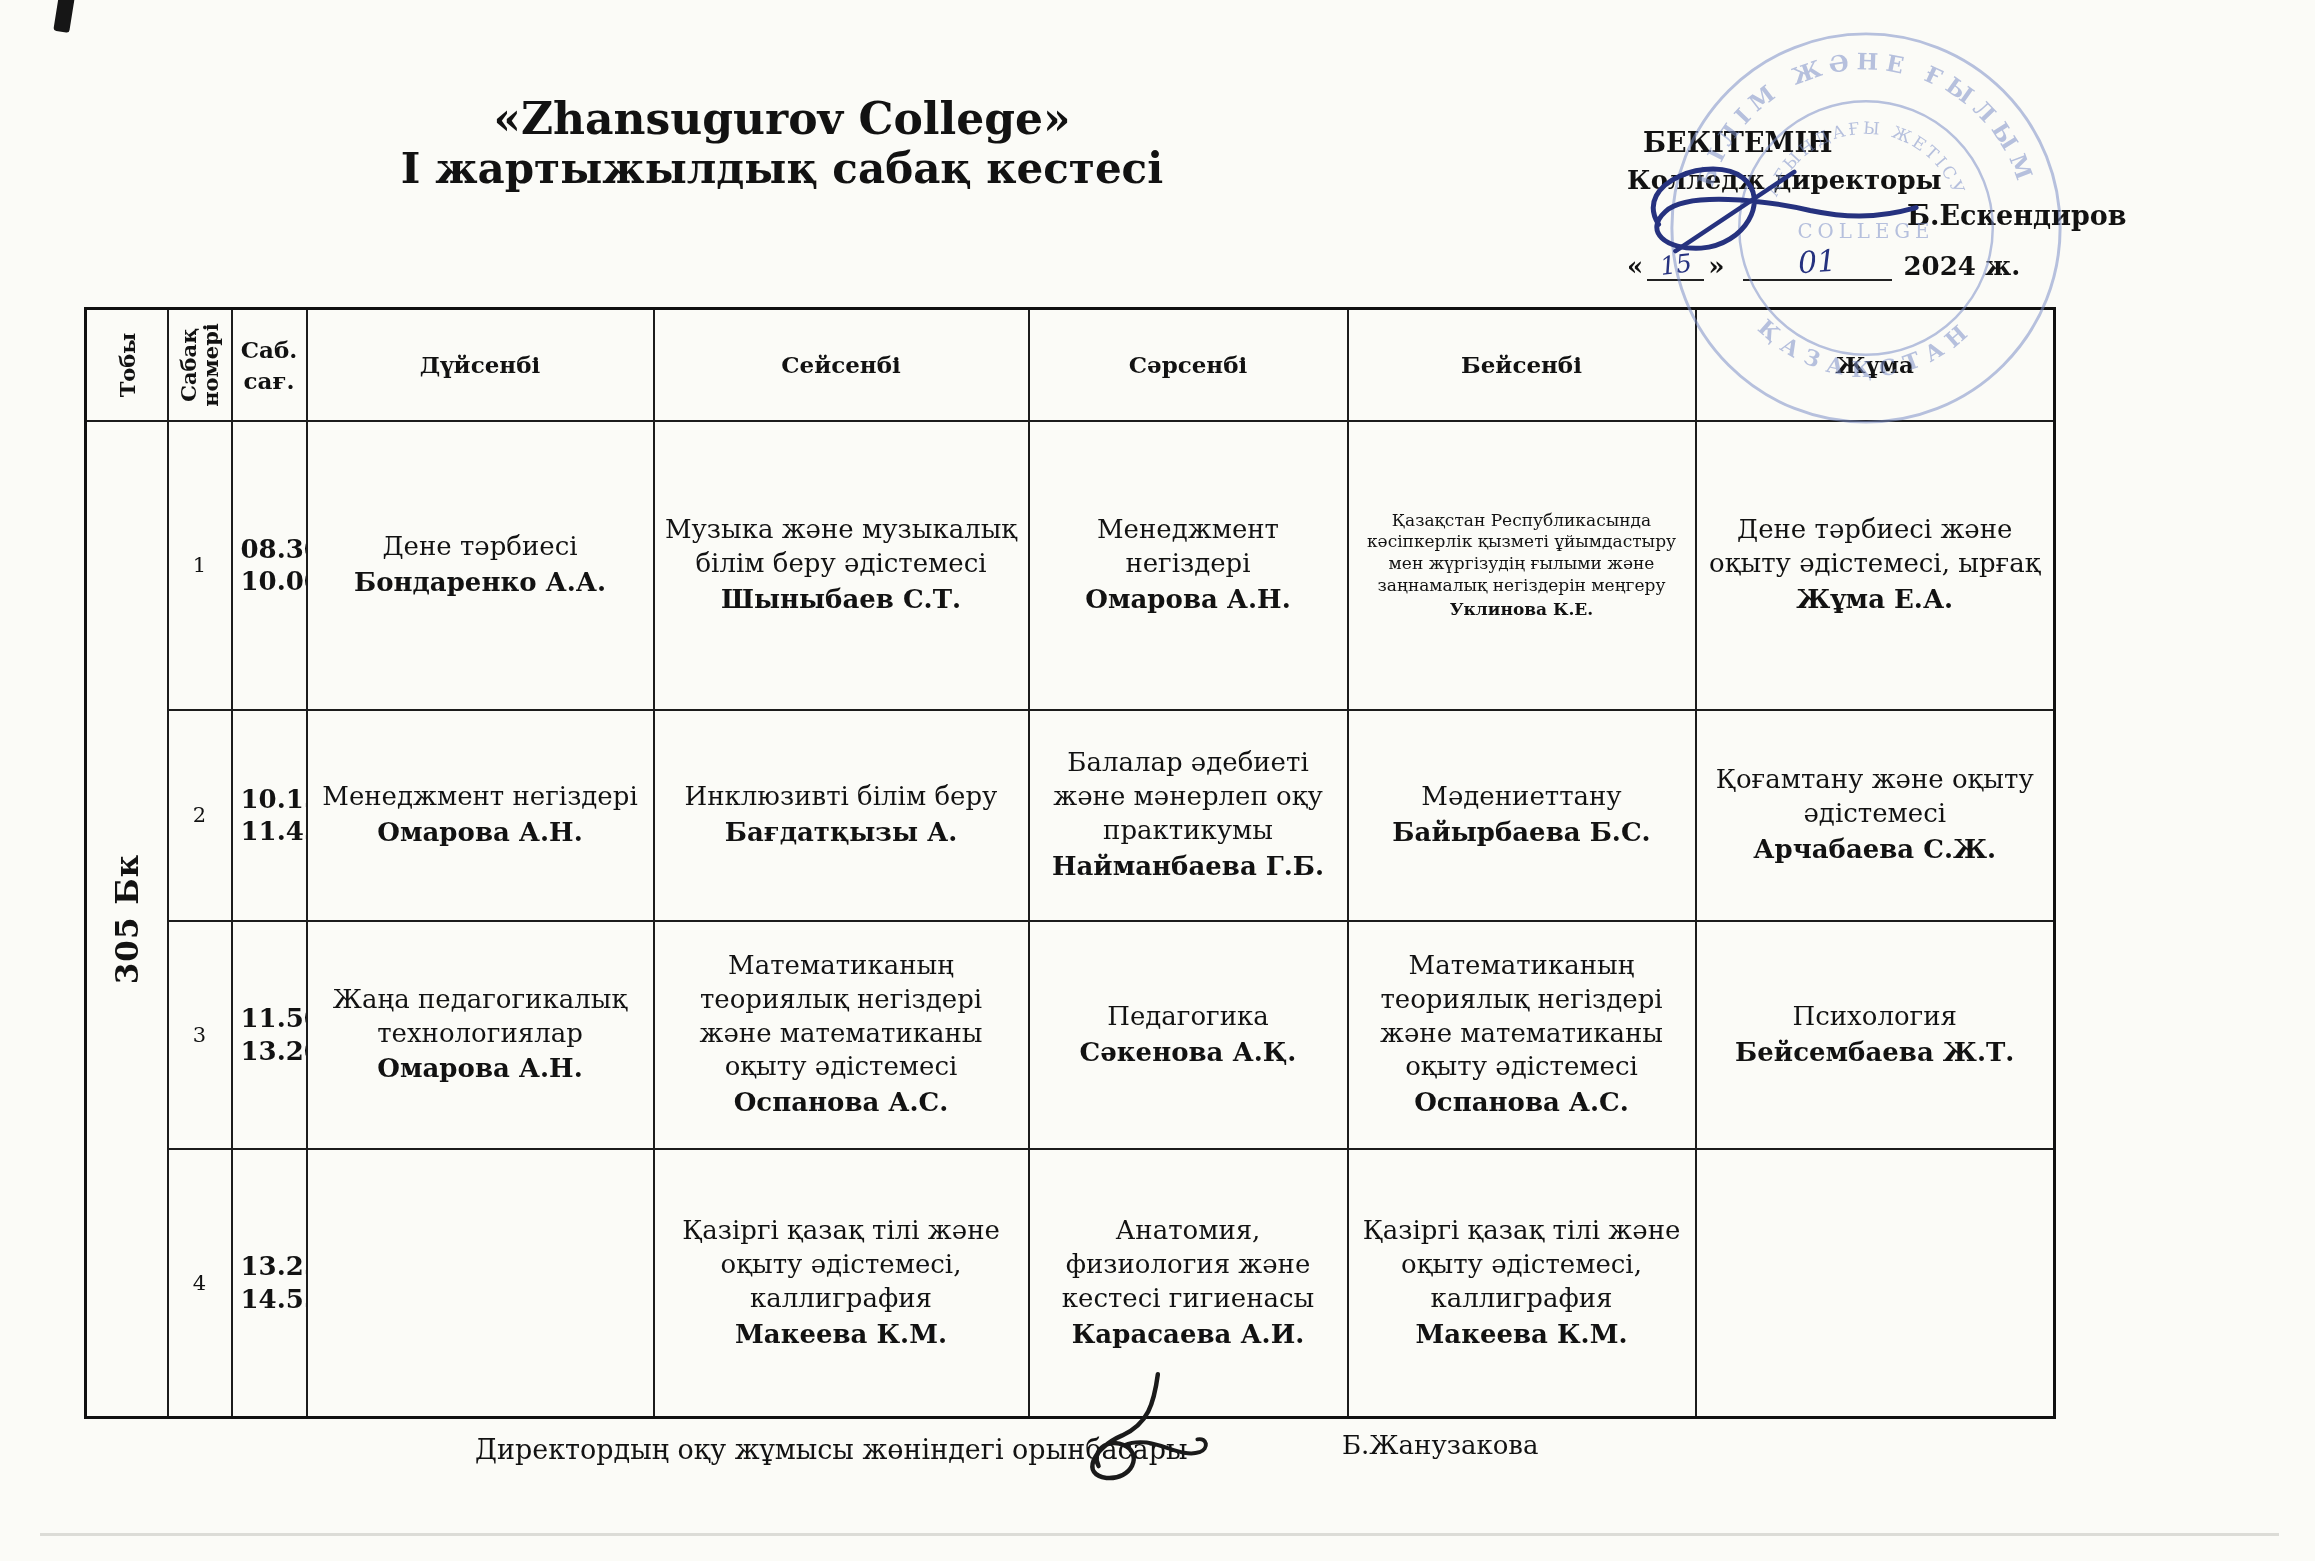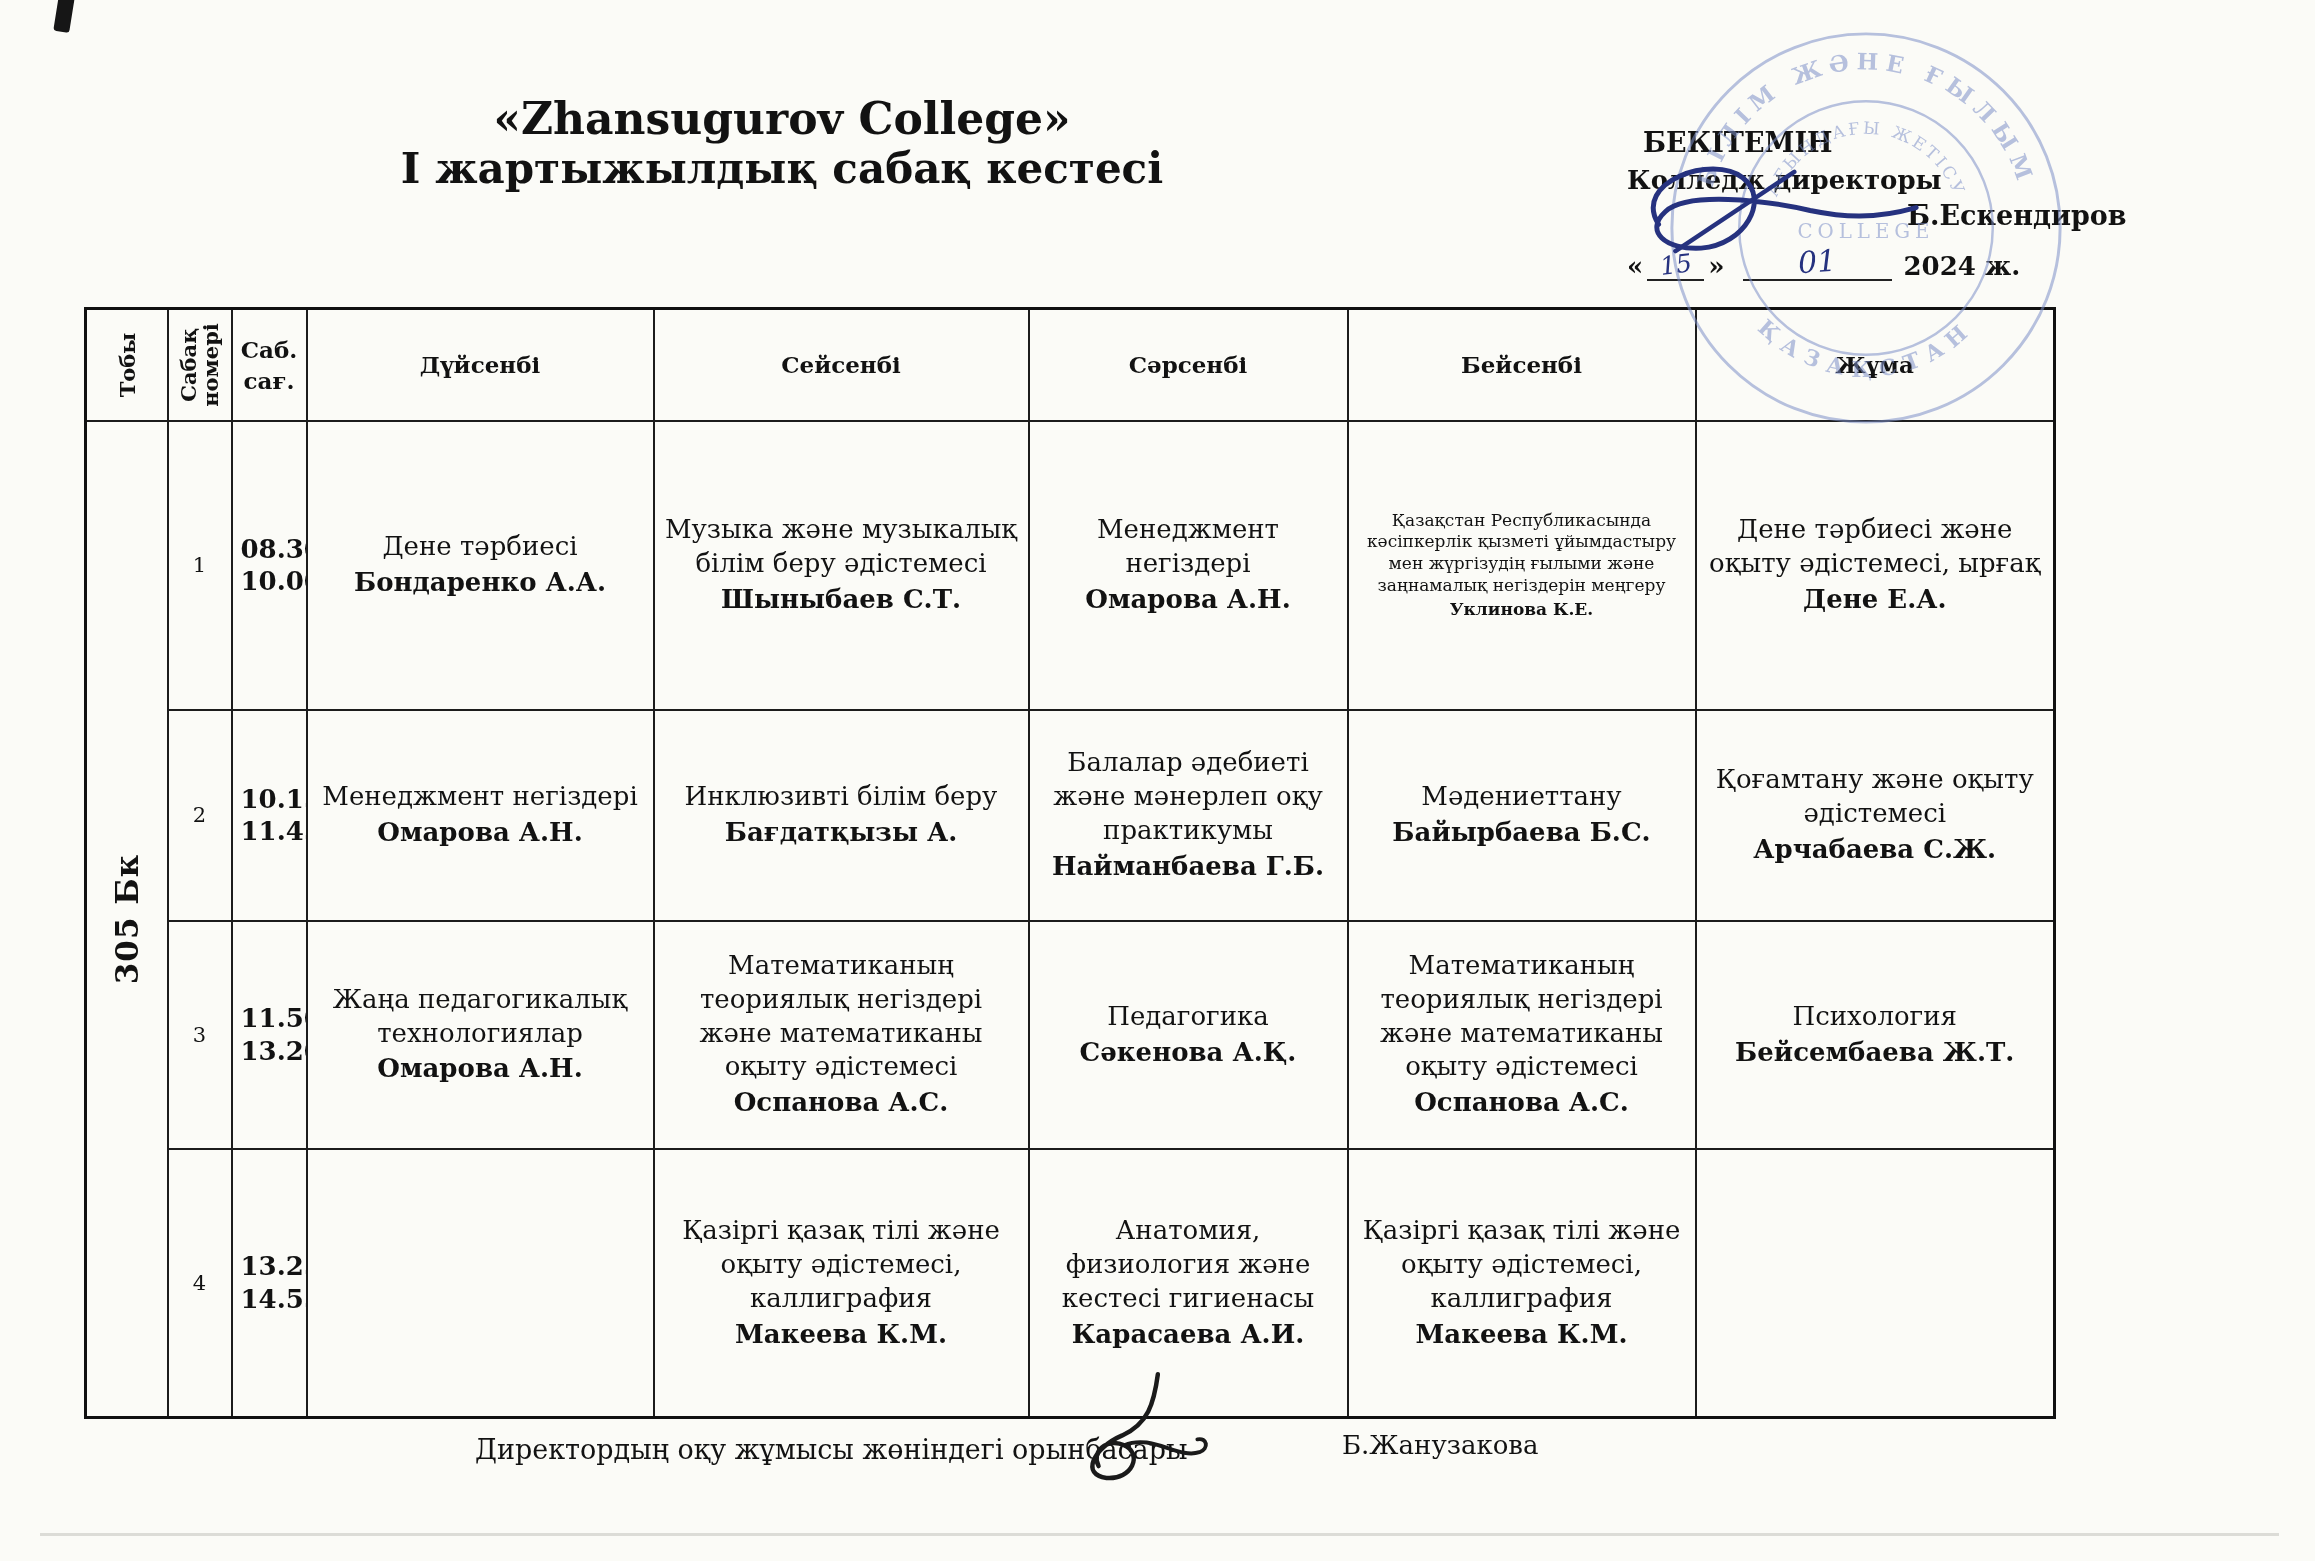--- a/index.html
+++ b/index.html
@@ -156,21 +156,21 @@
         <td class="day-cell">
           <div class="subj">Менеджмент негіздері</div>
           <div class="teach">Омарова А.Н.</div>
         </td>
         <td class="day-cell dense">
           <div class="subj">Қазақстан Республикасында кәсіпкерлік қызметі ұйымдастыру мен жүргізудің ғылыми және заңнамалық негіздерін меңгеру</div>
           <div class="teach">Уклинова К.Е.</div>
         </td>
         <td class="day-cell">
           <div class="subj">Дене тәрбиесі және оқыту әдістемесі, ырғақ</div>
-          <div class="teach">Дене Е.А.</div>
+          <div class="teach">Жұма Е.А.</div>
         </td>
       </tr>
 
       <tr class="r2">
         <td class="no-cell">2</td>
         <td class="time-cell">
           <div>10.15-</div>
           <div>11.45</div>
         </td>
         <td class="day-cell">

